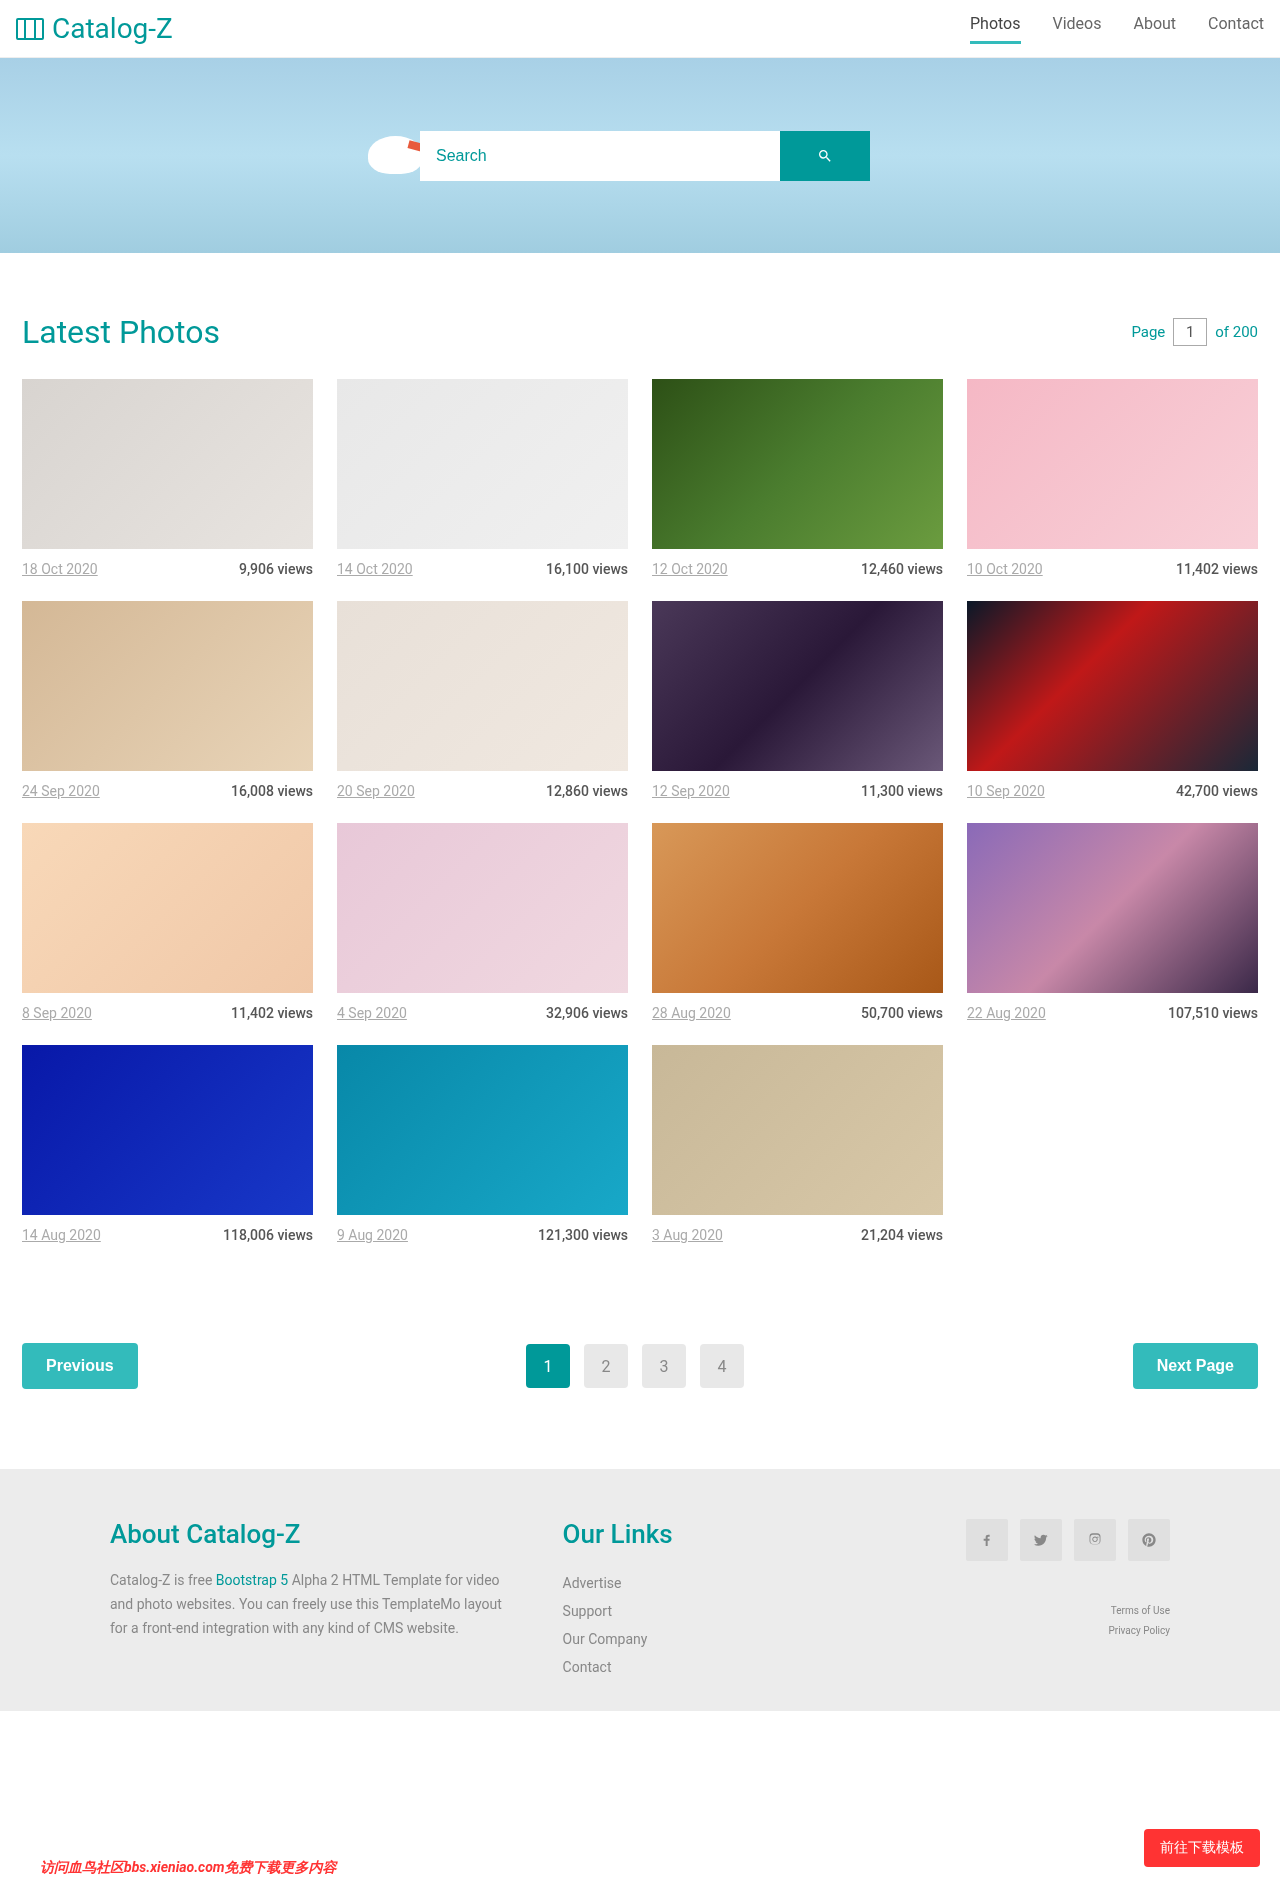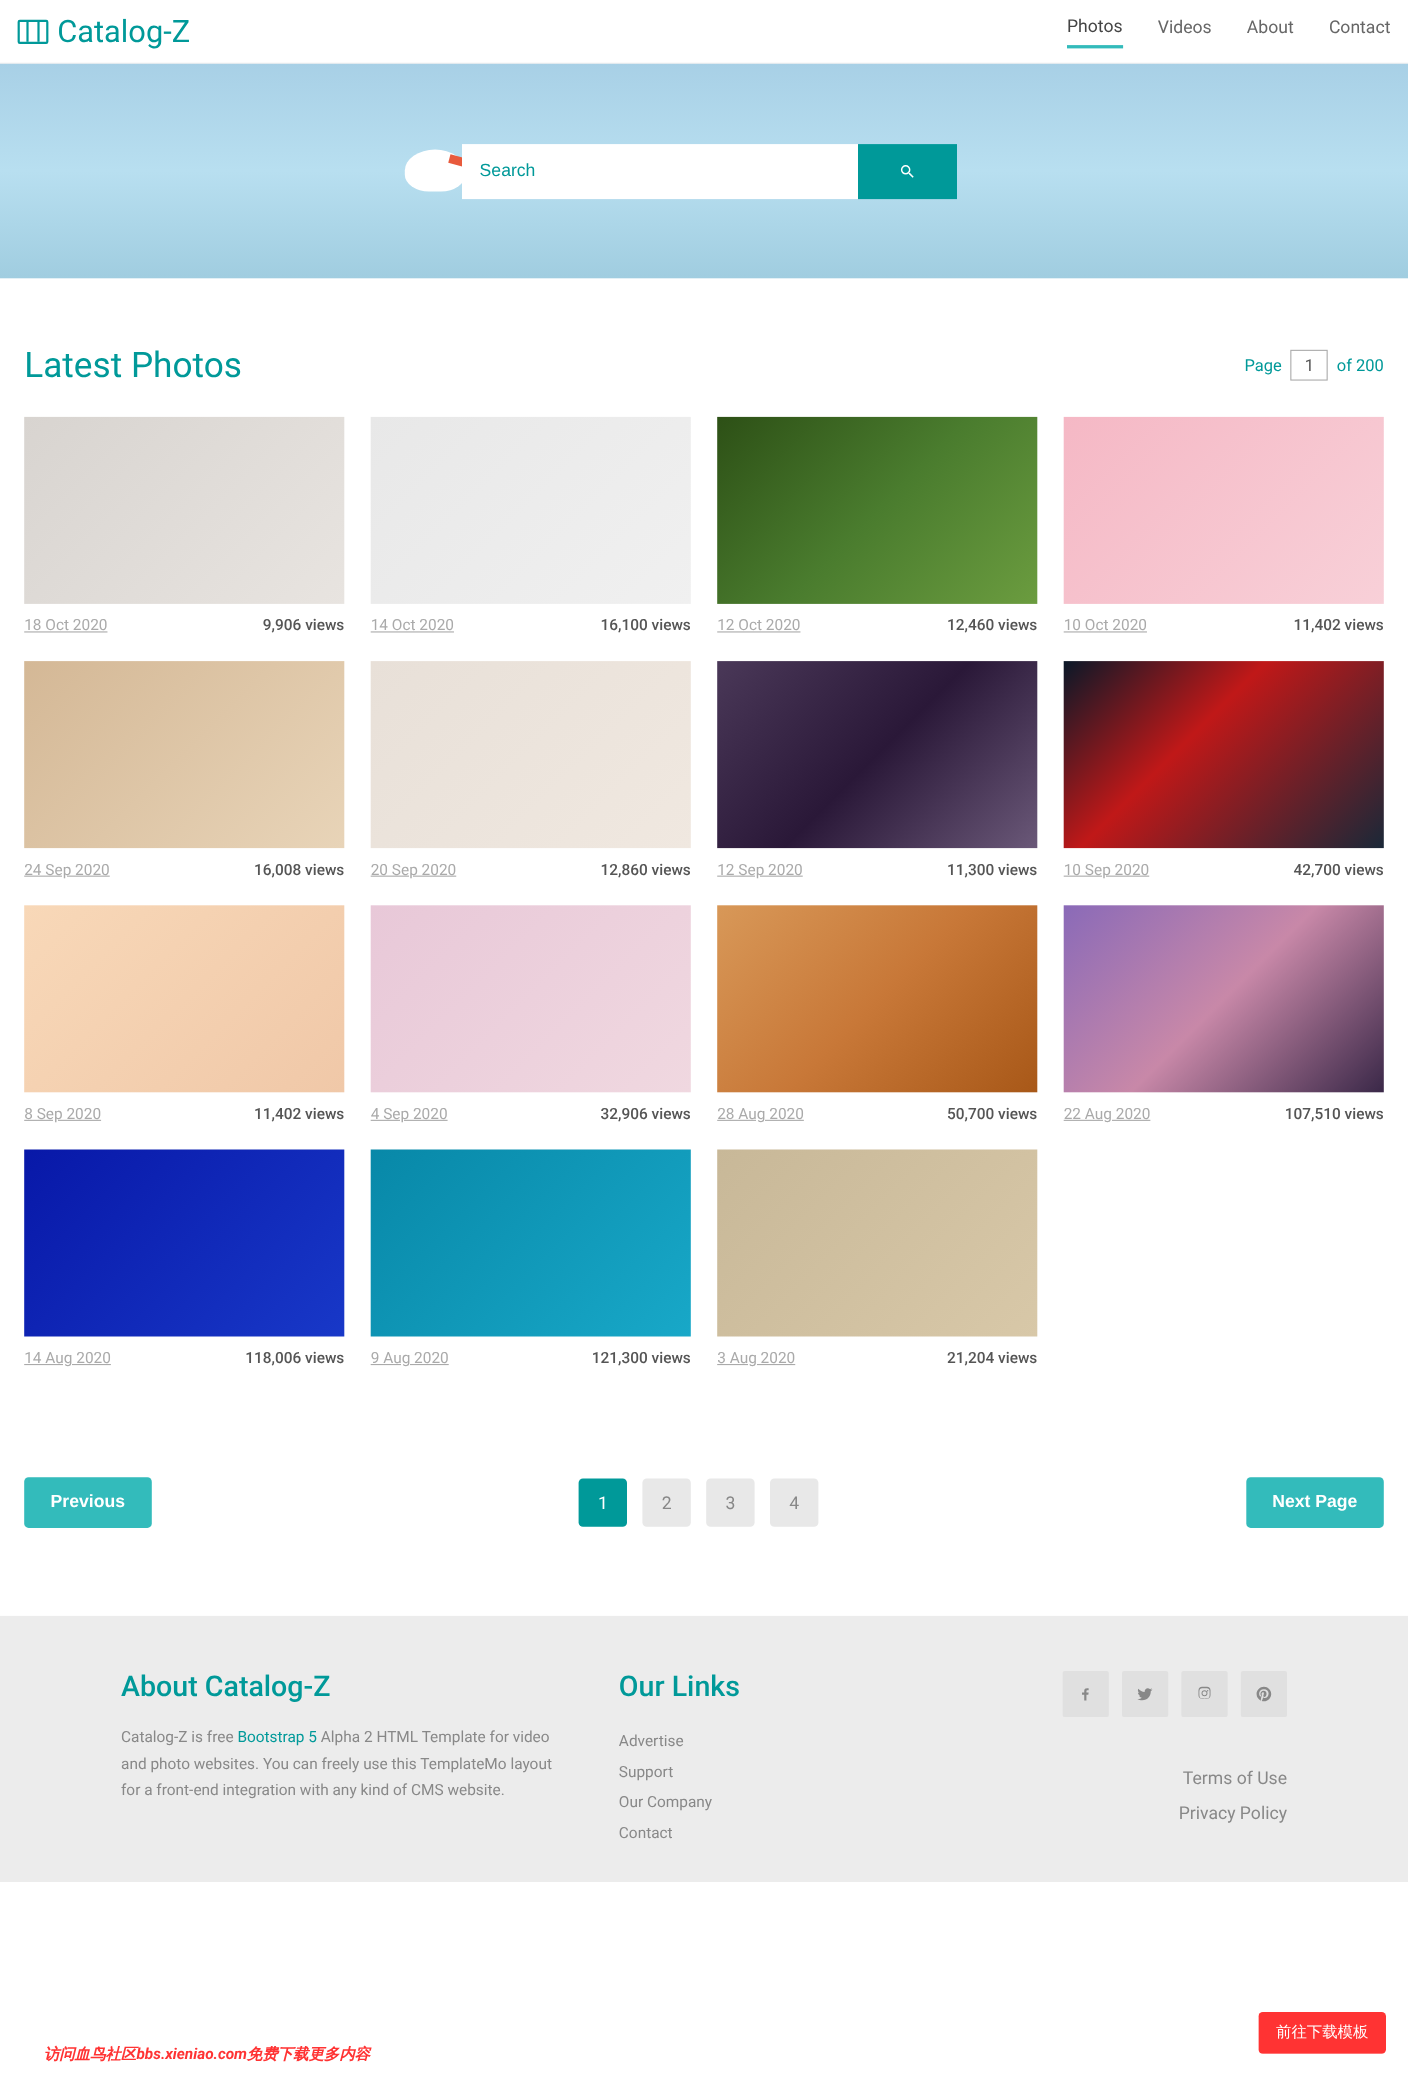--- a/index.html
+++ b/index.html
@@ -6,21 +6,21 @@
 body { font-family: -apple-system, BlinkMacSystemFont, "Segoe UI", Roboto, sans-serif; color: #333; background: #fff; }
 a { text-decoration: none; color: inherit; }
 
 
 .header { display: flex; justify-content: space-between; align-items: center; padding: 12px 16px; border-bottom: 1px solid #eee; }
 .logo { display: flex; align-items: center; gap: 8px; color: #009999; font-size: 28px; font-weight: 400; }
 .logo-icon { width: 28px; height: 22px; border: 2px solid #009999; border-radius: 2px; position: relative; }
 .logo-icon::before, .logo-icon::after { content: ''; position: absolute; background: #009999; }
 .logo-icon::before { width: 2px; height: 100%; left: 6px; }
 .logo-icon::after { width: 2px; height: 100%; right: 6px; }
-.nav { display: flex; gap: 32px; align-items: center; }
+.nav { display: flex; gap: 32px; }
 .nav a { color: #666; font-size: 16px; padding-bottom: 8px; }
 .nav a.active { color: #444; border-bottom: 3px solid #33bbbb; }
 
 
 .hero { height: 195px; background: linear-gradient(to bottom, #a8d0e6 0%, #b8dff0 50%, #a0cde0 100%); display: flex; align-items: center; justify-content: center; position: relative; overflow: hidden; }
 .pelican { position: absolute; left: 28%; top: 35%; width: 90px; height: 60px; }
 .pelican-body { width: 55px; height: 38px; background: #fff; border-radius: 50% 50% 40% 40%; position: absolute; top: 10px; left: 10px; }
 .pelican-beak { width: 30px; height: 8px; background: #e85a3c; border-radius: 0 4px 4px 0; position: absolute; top: 18px; left: 50px; transform: rotate(15deg); }
 .search-wrap { display: flex; z-index: 2; margin-left: 10px; }
 .search-input { width: 360px; height: 50px; border: none; padding: 0 16px; font-size: 16px; color: #009999; outline: none; }
@@ -71,21 +71,21 @@
 .footer { background: #ececec; padding: 50px 0 30px; }
 .footer-inner { max-width: 1100px; margin: 0 auto; display: grid; grid-template-columns: 1.3fr 0.8fr 1fr; gap: 50px; padding: 0 20px; }
 .footer h3 { color: #009999; font-size: 26px; font-weight: 500; margin-bottom: 20px; }
 .footer p { color: #888; font-size: 14px; line-height: 1.7; }
 .footer p a { color: #009999; }
 .footer-links { list-style: none; }
 .footer-links li { color: #888; font-size: 14px; padding: 6px 0; cursor: pointer; }
 .footer-right { text-align: right; }
 .social { display: flex; gap: 12px; justify-content: flex-end; margin-bottom: 40px; }
 .social-btn { width: 42px; height: 42px; background: #e0e0e0; display: flex; align-items: center; justify-content: center; color: #888; font-size: 16px; cursor: pointer; border-radius: 2px; }
-.legal { color: #888; font-size: 16px; line-height: 2; }
+.legal { color: #888; font-size: 10px; line-height: 2; }
 .dl-btn { position: fixed; bottom: 20px; right: 20px; background: #ff3333; color: #fff; padding: 10px 16px; border-radius: 4px; font-size: 14px; cursor: pointer; }
 .watermark { position: fixed; bottom: 10px; left: 40px; color: #ff3333; font-size: 14px; font-style: italic; font-weight: bold; text-shadow: 1px 1px 0 #fff; }
 
 svg { width: 16px; height: 16px; fill: currentColor; }
 </style>
 </head>
 <body>
 
 <header class="header">
   <a class="logo">

